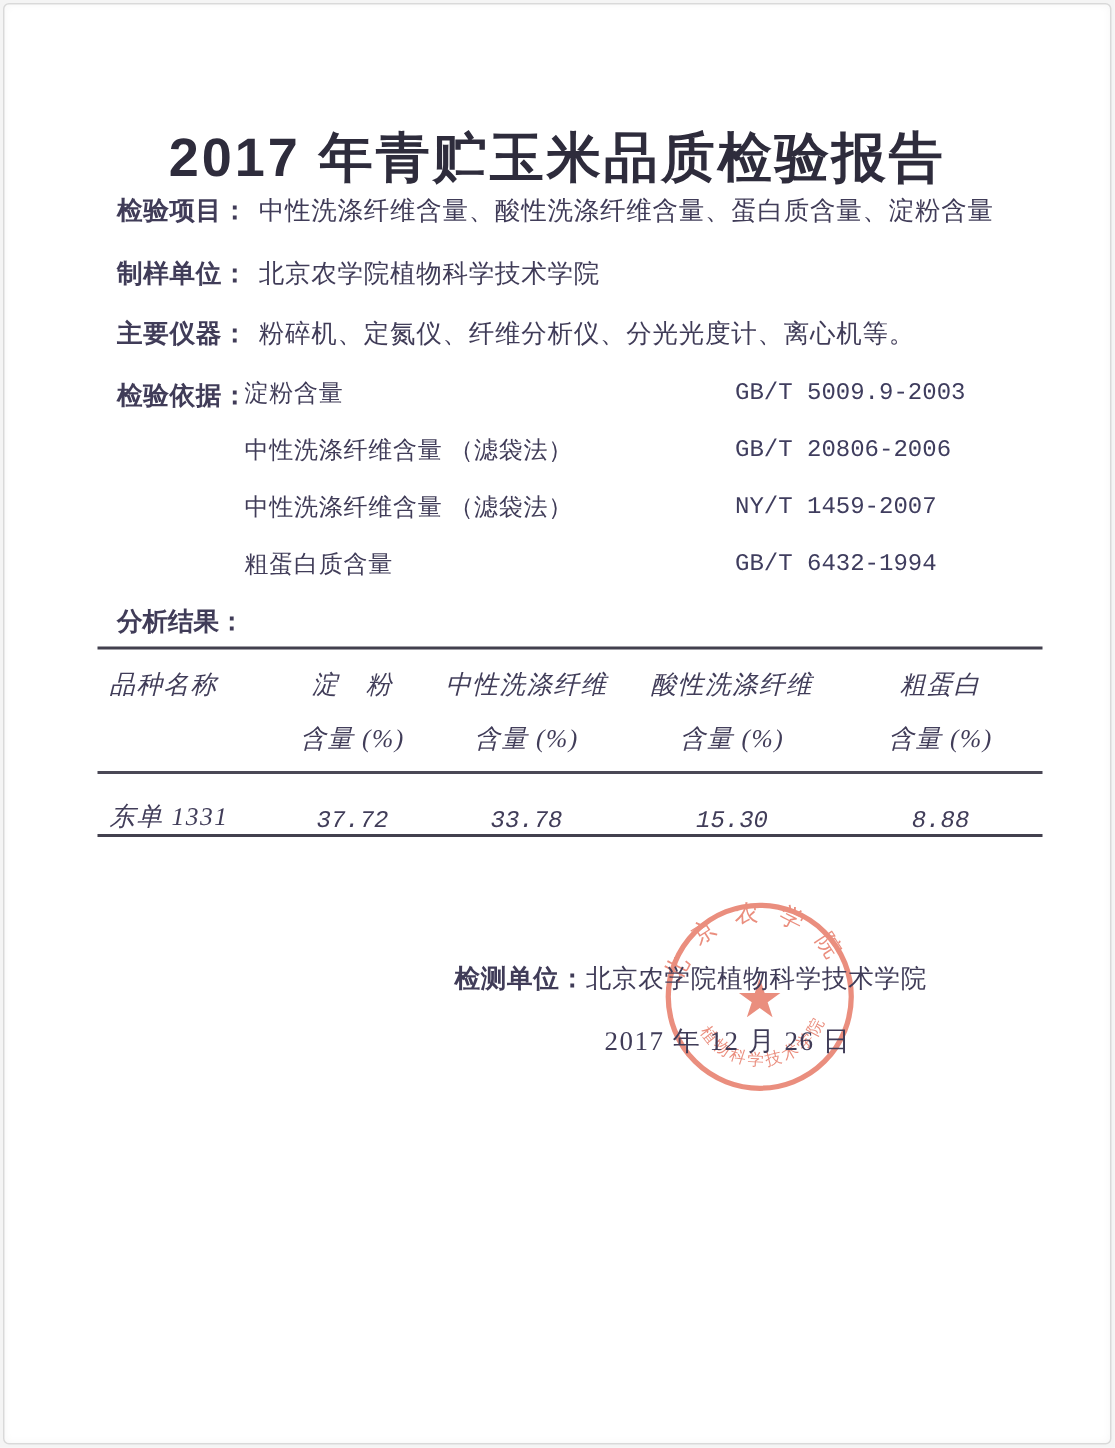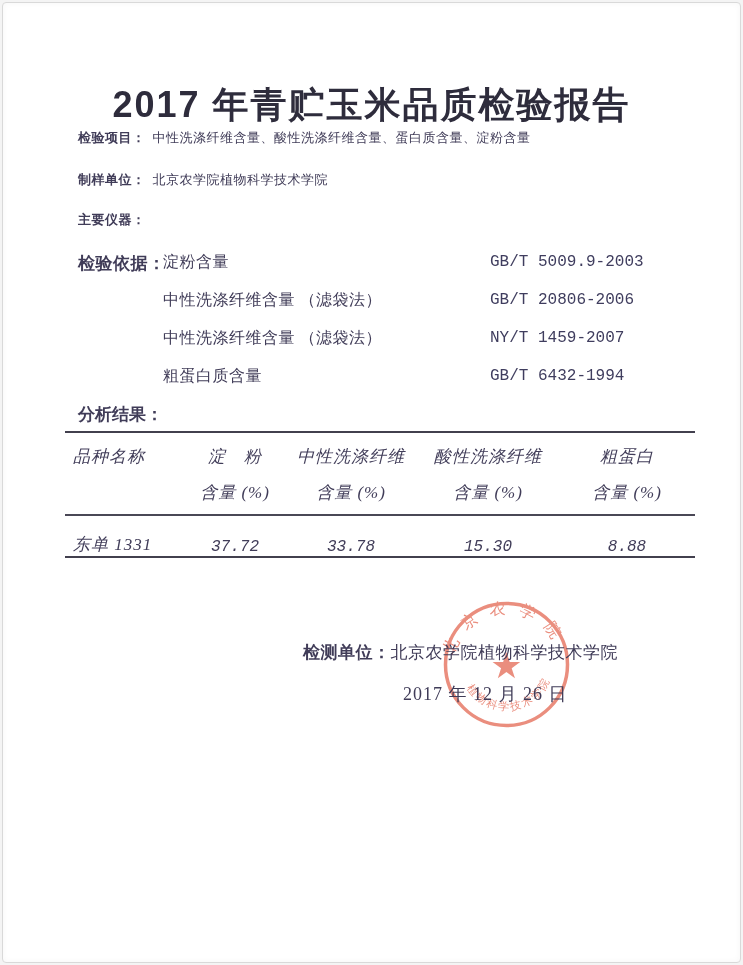--- a/index.html
+++ b/index.html
@@ -28,21 +28,21 @@
     letter-spacing: 2px;
     color: #2e2c3c;
   }
 
   .field-row {
     position: absolute;
     left: 75px;
     width: 620px;
     display: flex;
     gap: 7px;
-    font-size: 13px;
+    font-size: 17px;
     color: #403c58;
     letter-spacing: 0.5px;
   }
   .field-row .label { font-weight: 600; white-space: nowrap; }
   .field-row .value { white-space: nowrap; }
 
   .basis-label {
     position: absolute;
     left: 75px;
     font-size: 17px;
@@ -135,20 +135,21 @@
   <div class="field-row" style="top:126px">
     <span class="label">检验项目：</span>
     <span class="value">中性洗涤纤维含量、酸性洗涤纤维含量、蛋白质含量、淀粉含量</span>
   </div>
   <div class="field-row" style="top:168px">
     <span class="label">制样单位：</span>
     <span class="value">北京农学院植物科学技术学院</span>
   </div>
   <div class="field-row" style="top:208px">
     <span class="label">主要仪器：</span>
+    <span class="value">粉碎机、定氮仪、纤维分析仪、分光光度计、离心机等。</span>
   </div>
 
   <span class="basis-label" style="top:249px">检验依据：</span>
 
   <span class="basis-name" style="top:249px">淀粉含量</span>
   <span class="basis-std" style="top:250px">GB/T 5009.9-2003</span>
 
   <span class="basis-name" style="top:287px">中性洗涤纤维含量 （滤袋法）</span>
   <span class="basis-std" style="top:288px">GB/T 20806-2006</span>
 

